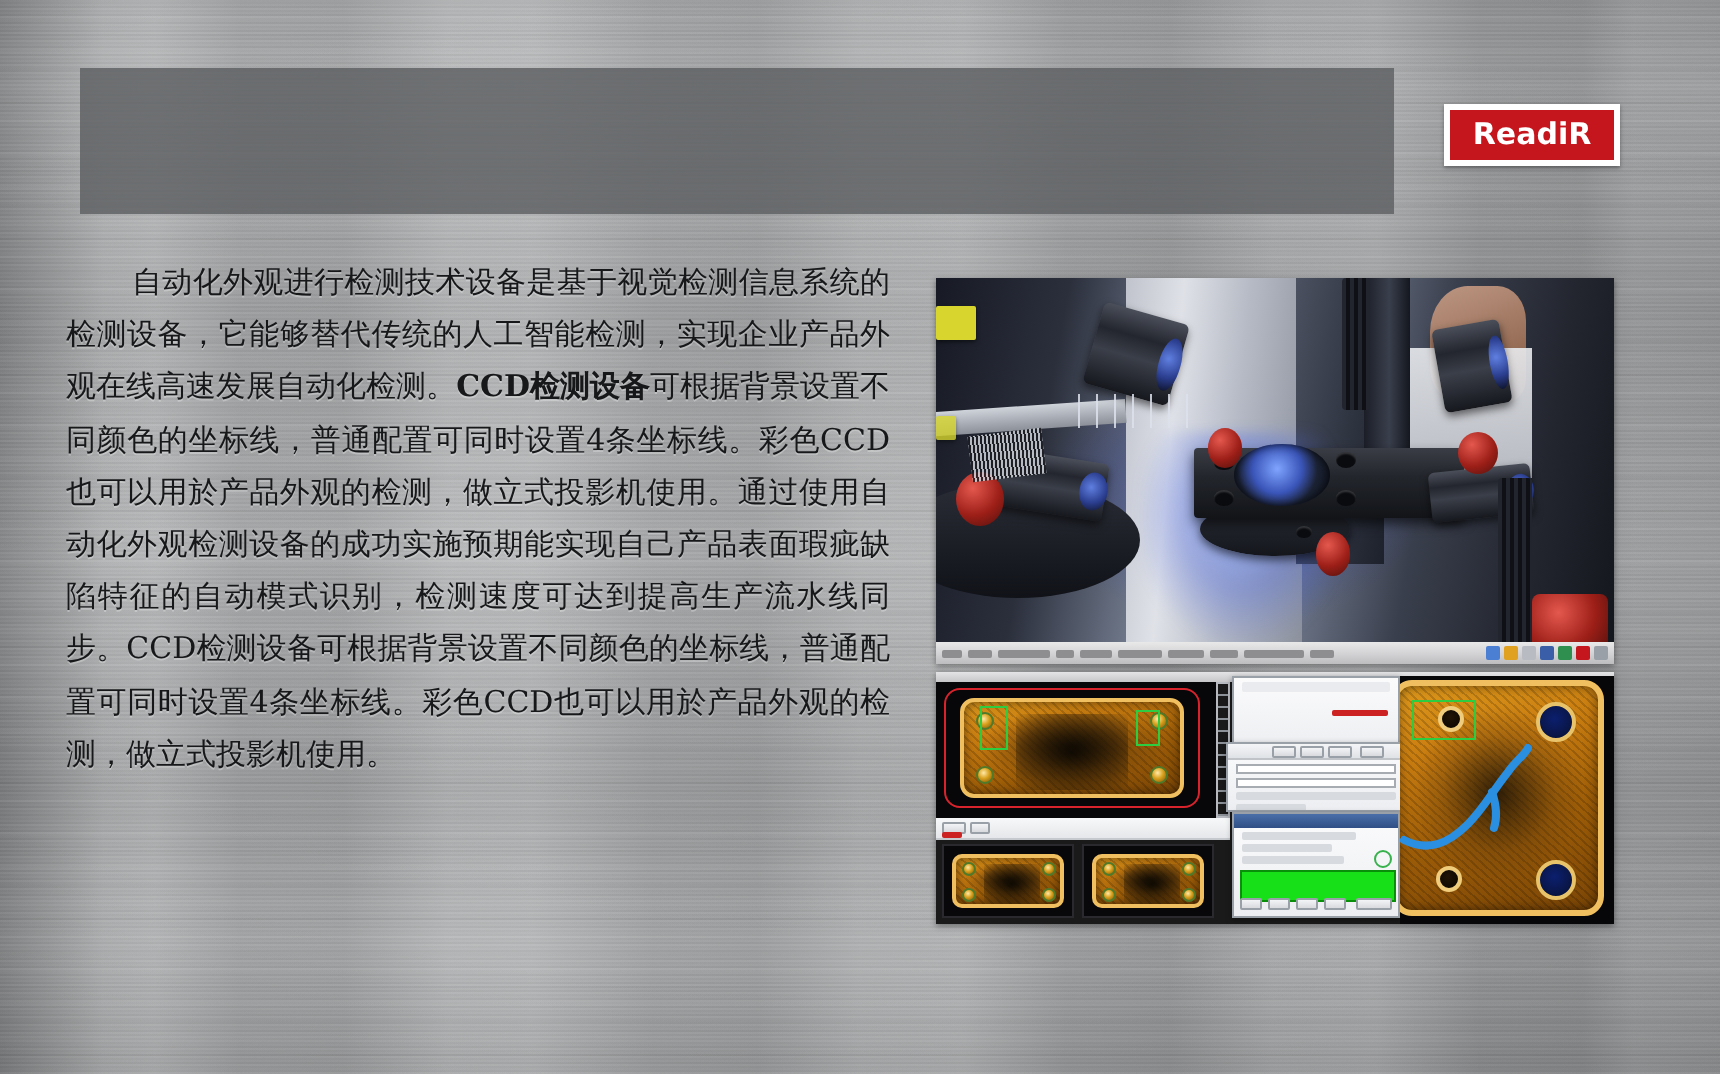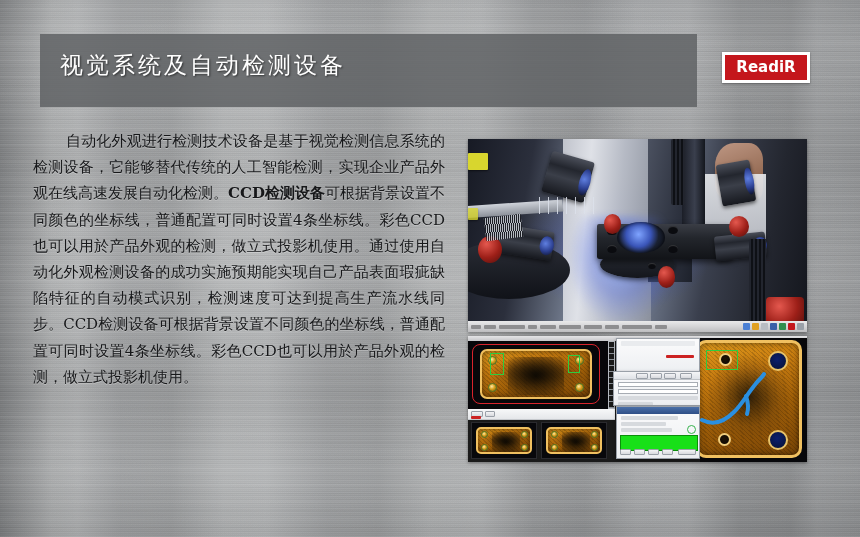--- a/index.html
+++ b/index.html
@@ -347,21 +347,20 @@
 </head>
 <body>
 
 <div class="slide">
   <div class="brush"></div>
   <div class="brush2"></div>
   <div class="sheen"></div>
   <div class="vignette"></div>
 
   <div class="title-box"></div>
-  <div class="title-text">视觉系统及自动检测设备</div>
 
   <div class="logo">
     <div class="logo-inner">
       <span class="logo-text">ReadiR</span>
     </div>
   </div>
 
   <div class="body-text">
     <span>自动化外观进行检测技术设备是基于视觉检测信息系统的检测设备，它能够替代传统的人工智能检测，实现企业产品外观在线高速发展自动化检测。</span><b>CCD检测设备</b><span>可根据背景设置不同颜色的坐标线，普通配置可同时设置4条坐标线。彩色CCD也可以用於产品外观的检测，做立式投影机使用。通过使用自动化外观检测设备的成功实施预期能实现自己产品表面瑕疵缺陷特征的自动模式识别，检测速度可达到提高生产流水线同步。CCD检测设备可根据背景设置不同颜色的坐标线，普通配置可同时设置4条坐标线。彩色CCD也可以用於产品外观的检测，做立式投影机使用。</span>
   </div>

